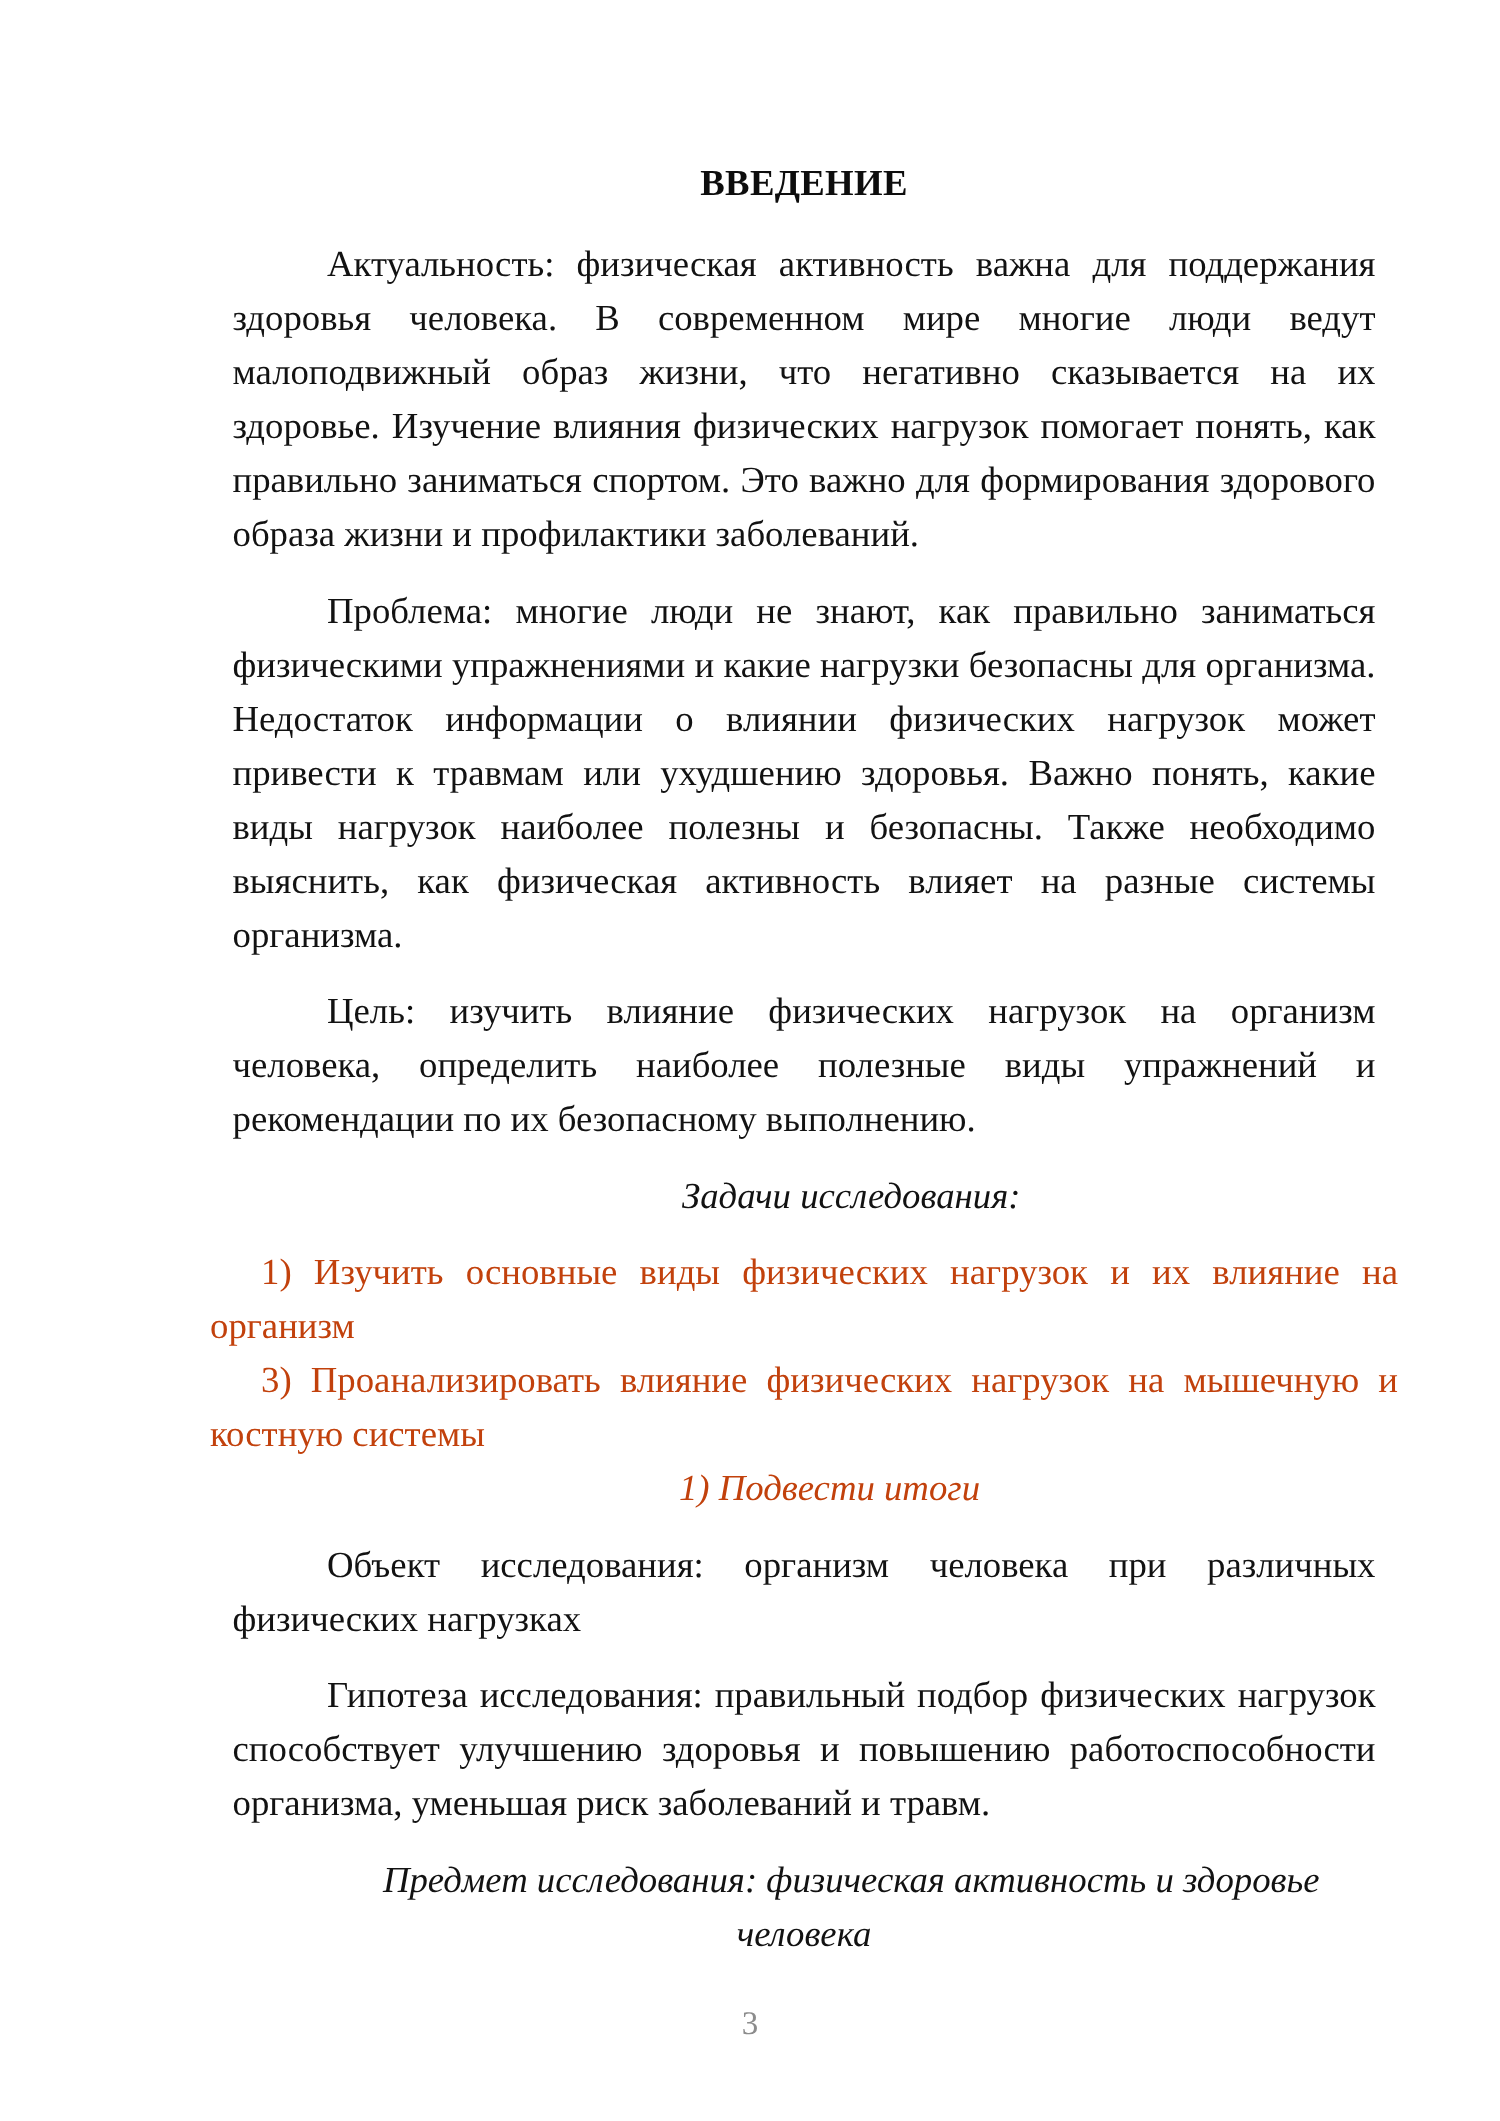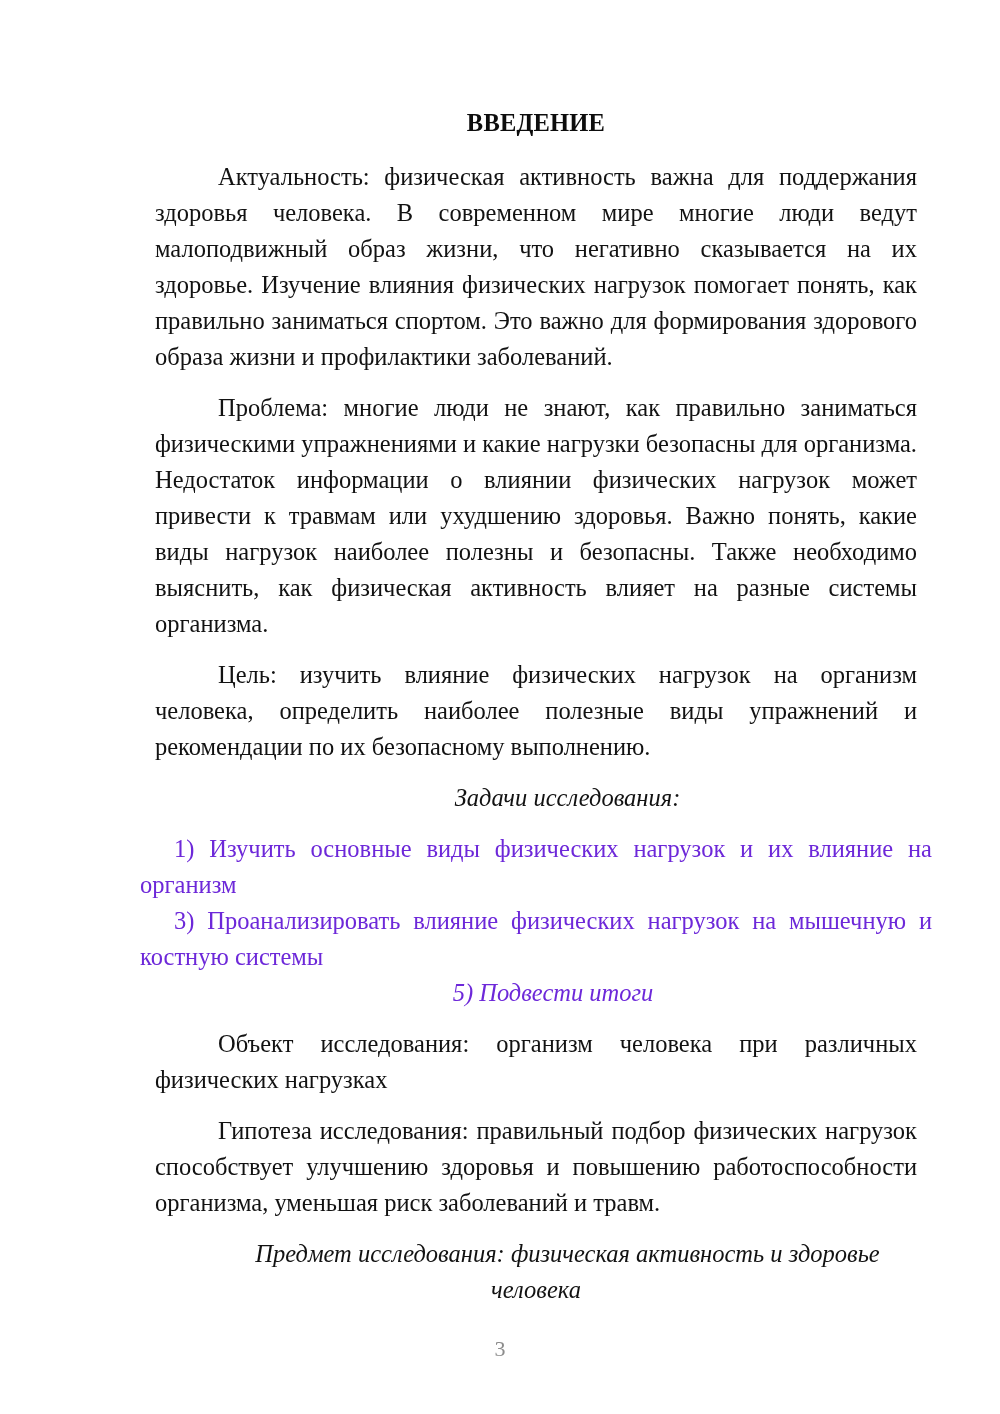--- a/index.html
+++ b/index.html
@@ -55,21 +55,21 @@
   }
 
   
   .task {
     font-size: 24.5px;
     line-height: 36px;
     text-align: justify;
     text-justify: inter-word;
     text-indent: 34px;
     margin: 0;
-    color: #6d28d9;
+    color: #c2410c;
   }
 
   
   .task.short,
   .para.short {
     text-align: center;
     font-style: italic;
   }
 
   .page-number {
@@ -99,21 +99,21 @@
     <p class="para">Цель: изучить влияние физических нагрузок на организм человека, определить наиболее полезные виды упражнений и рекомендации по их безопасному выполнению.</p>
 
     <p class="para short">Задачи исследования:</p>
 
     <p class="task">1)  Изучить основные виды физических нагрузок и их влияние на организм</p>
 
 
     <p class="task">3) Проанализировать влияние физических нагрузок на мышечную и костную системы</p>
 
 
-    <p class="task short">5) Подвести итоги</p>
+    <p class="task short">1) Подвести итоги</p>
 
     <p class="para">Объект исследования: организм человека при различных физических нагрузках</p>
 
     <p class="para">Гипотеза исследования: правильный подбор физических нагрузок способствует улучшению здоровья и повышению работоспособности организма, уменьшая риск заболеваний и травм.</p>
 
     <p class="para short">Предмет исследования: физическая активность и здоровье человека</p>
 
   </div>
 
   <div class="page-number">3</div>

